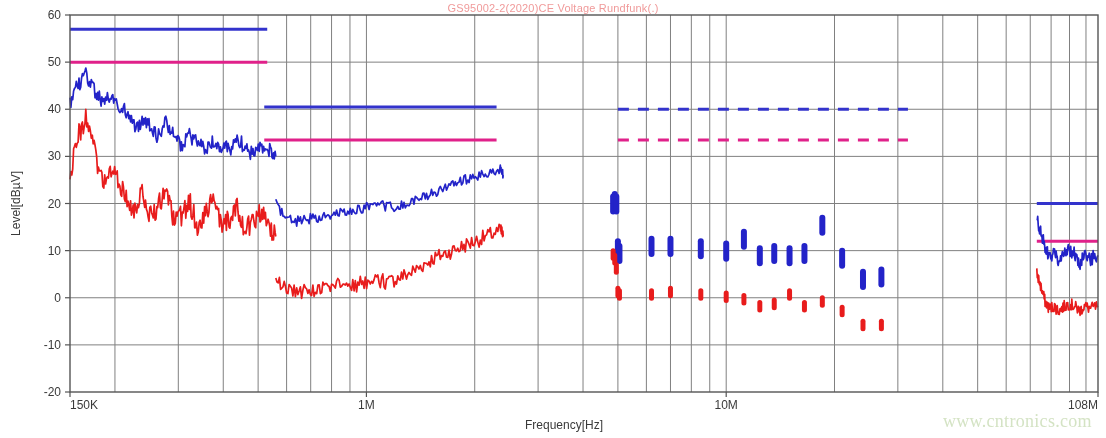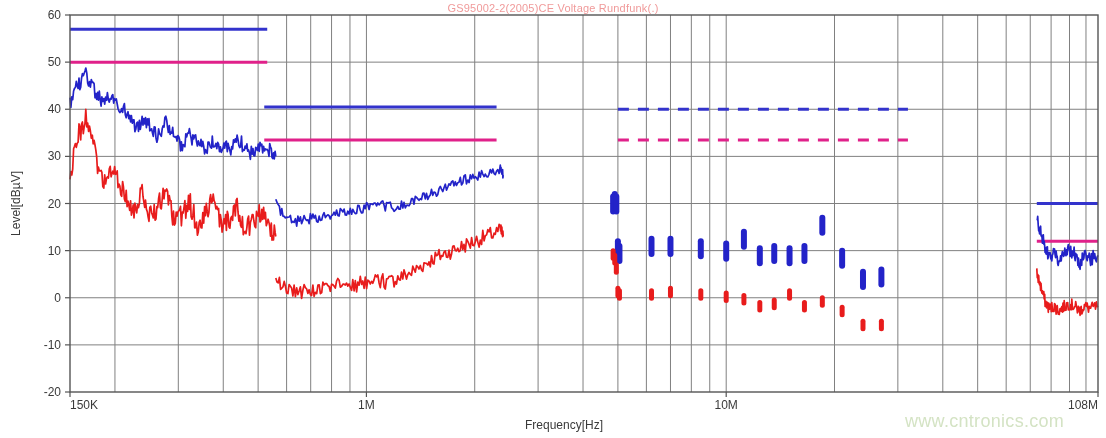--- a/index.html
+++ b/index.html
@@ -6,30 +6,30 @@
   body{width:1106px;height:438px;overflow:hidden;font-family:"Liberation Sans",sans-serif;}
   #root{position:relative;width:1106px;height:438px;background:#fff;}
   #chart-title{
     position:absolute;left:0;top:2px;width:1106px;text-align:center;
     font-size:11px;color:#f09a9a;letter-spacing:.2px;white-space:nowrap;
   }
   #plot-svg{position:absolute;left:0;top:0;}
   .axis-tick-label{font-size:12px;fill:#3a3a3a;font-family:"Liberation Sans",sans-serif;}
   .axis-title{font-size:12px;fill:#3a3a3a;font-family:"Liberation Sans",sans-serif;}
   #watermark{
-    position:absolute;left:905px;top:411px;font-size:18px;color:#d4e3c4;
-    font-family:Liberation Sans, sans-serif;white-space:nowrap;letter-spacing:.3px;
+    position:absolute;left:943px;top:411px;font-size:18px;color:#d4e3c4;
+    font-family:Liberation Serif, serif;white-space:nowrap;letter-spacing:.3px;
   }
 </style>
 </head>
 <body>
 
 <div id="root">
 
-  <div id="chart-title">GS95002-2(2005)CE Voltage Rundfunk(.)</div>
+  <div id="chart-title">GS95002-2(2020)CE Voltage Rundfunk(.)</div>
 
   <svg id="plot-svg" width="1106" height="438">
     <g id="grid-layer">
         <line x1="70" y1="344.875" x2="1098" y2="344.875" stroke="#808080" stroke-width="1"></line>
         <line x1="70" y1="297.75" x2="1098" y2="297.75" stroke="#808080" stroke-width="1"></line>
         <line x1="70" y1="250.625" x2="1098" y2="250.625" stroke="#808080" stroke-width="1"></line>
         <line x1="70" y1="203.5" x2="1098" y2="203.5" stroke="#808080" stroke-width="1"></line>
         <line x1="70" y1="156.375" x2="1098" y2="156.375" stroke="#808080" stroke-width="1"></line>
         <line x1="70" y1="109.25" x2="1098" y2="109.25" stroke="#808080" stroke-width="1"></line>
         <line x1="70" y1="62.125" x2="1098" y2="62.125" stroke="#808080" stroke-width="1"></line>

